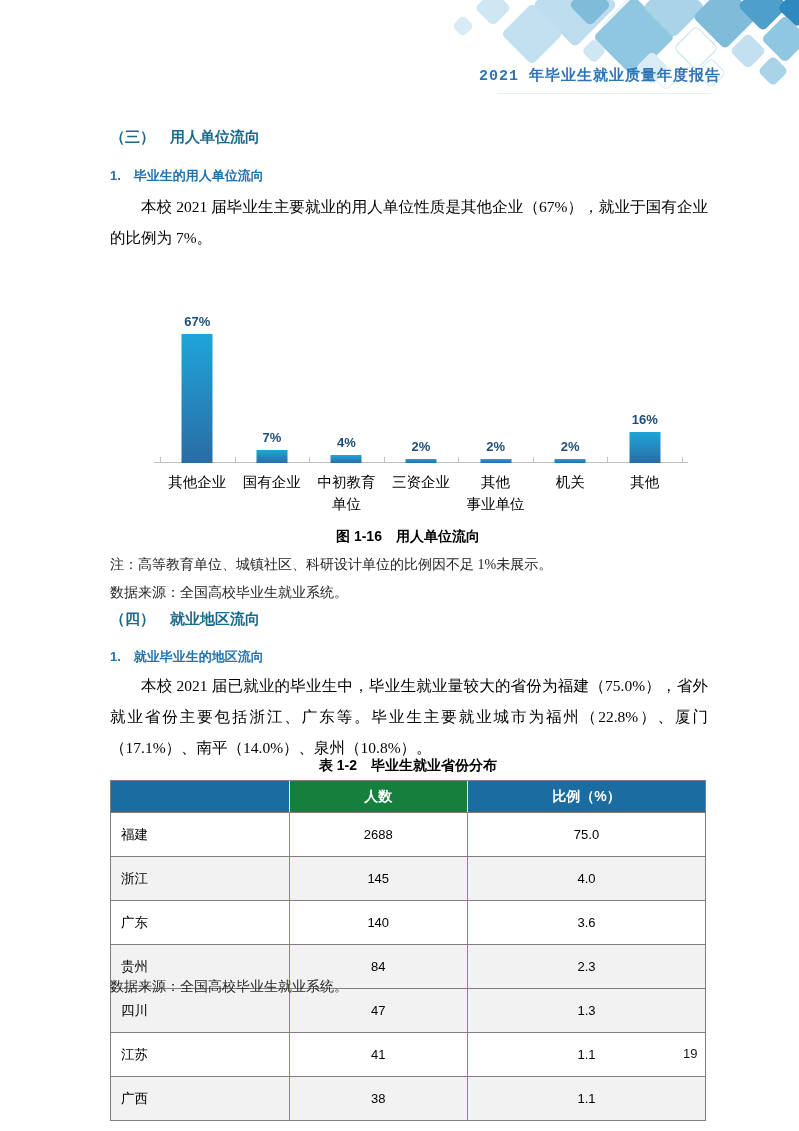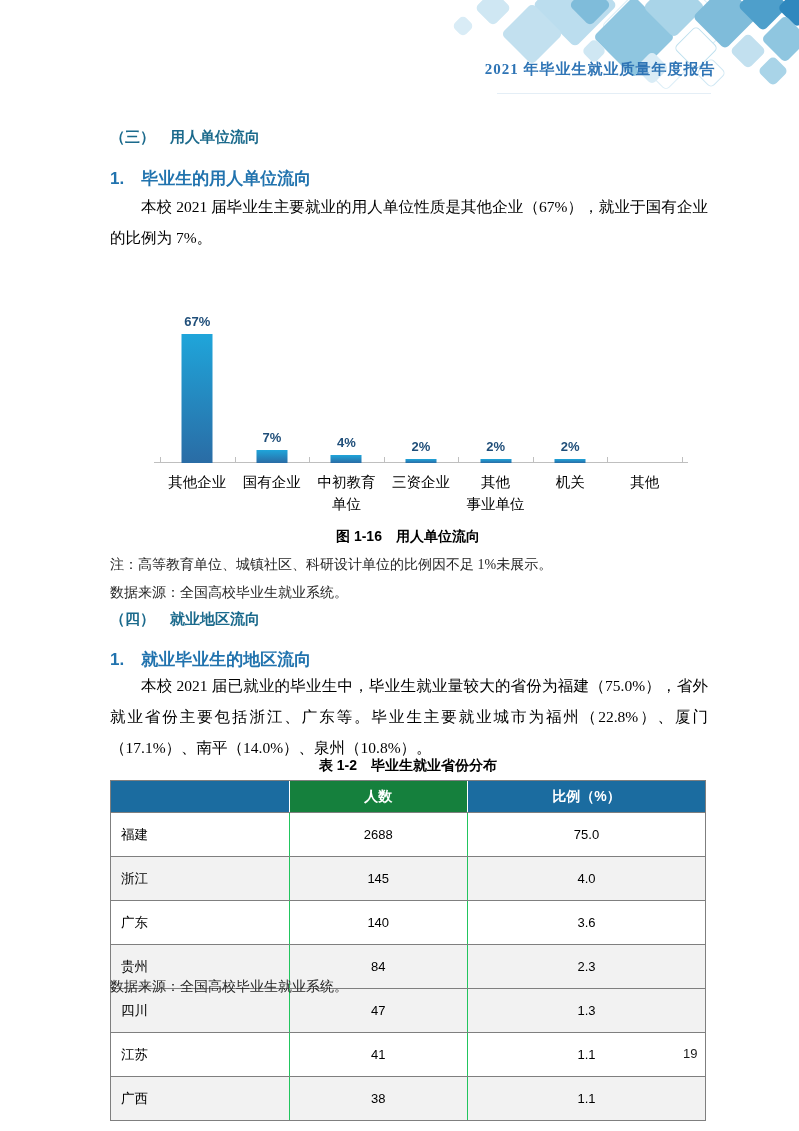--- a/index.html
+++ b/index.html
@@ -5,35 +5,35 @@
   html,body{margin:0;padding:0;background:#ffffff;}
   .page{
     position:relative;width:799px;height:1131px;background:#ffffff;
     font-family:"Liberation Serif","DejaVu Serif",serif;color:#000;overflow:hidden;
     margin:0 auto;
   }
   
   .deco{position:absolute;left:0;top:0;width:799px;height:130px;overflow:hidden;}
   .deco .d{position:absolute;transform:rotate(45deg);border-radius:5px;}
   .hdr-title{
-    position:absolute;left:470px;top:60px;width:260px;text-align:center;
-    font-family:Liberation Serif, serif;
+    position:absolute;left:470px;top:66px;width:260px;text-align:center;
+    font-family:Liberation Mono, monospace;
     font-weight:bold;font-size:15px;color:#2E74B5;letter-spacing:1px;
   }
   .hdr-underline{position:absolute;left:497px;top:93px;width:214px;height:1px;background:#E4EEF6;}
   
   .sec-h{
     position:absolute;left:110px;
     font-family:"Liberation Sans","DejaVu Sans",sans-serif;
     font-weight:bold;font-size:15px;color:#1B6A8C;margin:0;
   }
   .sub-h{
     position:absolute;left:110px;
     font-family:"Liberation Sans","DejaVu Sans",sans-serif;
-    font-weight:bold;font-size:17px;color:#2173AE;margin:0;
+    font-weight:bold;font-size:13px;color:#2173AE;margin:0;
   }
   .para{
     position:absolute;left:110px;width:598px;margin:0;
     font-size:15.5px;line-height:31px;text-align:justify;text-indent:2em;color:#000;
   }
   .note{
     position:absolute;left:110px;margin:0;font-size:14px;color:#262626;
   }
   .caption{
     position:absolute;left:110px;width:596px;text-align:center;margin:0;
@@ -141,20 +141,24 @@
           <div class="val" style="bottom: 9px; color: rgb(31, 78, 121);">2%</div>
         </div>
         <div class="slot" style="left: 298.29px; width: 74.57px;">
           <div class="bar" style="height: 4px; background: linear-gradient(rgb(31, 165, 218), rgb(42, 108, 165));"></div>
           <div class="val" style="bottom: 9px; color: rgb(31, 78, 121);">2%</div>
         </div>
         <div class="slot" style="left: 372.86px; width: 74.57px;">
           <div class="bar" style="height: 4px; background: linear-gradient(rgb(31, 165, 218), rgb(42, 108, 165));"></div>
           <div class="val" style="bottom: 9px; color: rgb(31, 78, 121);">2%</div>
         </div>
+        <div class="slot" style="left: 447.43px; width: 74.57px;">
+          <div class="bar" style="height: 31px; background: linear-gradient(rgb(31, 165, 218), rgb(42, 108, 165));"></div>
+          <div class="val" style="bottom: 36px; color: rgb(31, 78, 121);">16%</div>
+        </div>
       </div>
     <div class="cats" id="chart-cats">
         <div class="cat" style="left: 0px; width: 74.57px;">其他企业</div>
         <div class="cat" style="left: 74.57px; width: 74.57px;">国有企业</div>
         <div class="cat" style="left: 149.14px; width: 74.57px;">中初教育<br>单位</div>
         <div class="cat" style="left: 223.71px; width: 74.57px;">三资企业</div>
         <div class="cat" style="left: 298.29px; width: 74.57px;">其他<br>事业单位</div>
         <div class="cat" style="left: 372.86px; width: 74.57px;">机关</div>
         <div class="cat" style="left: 447.43px; width: 74.57px;">其他</div>
       </div>

